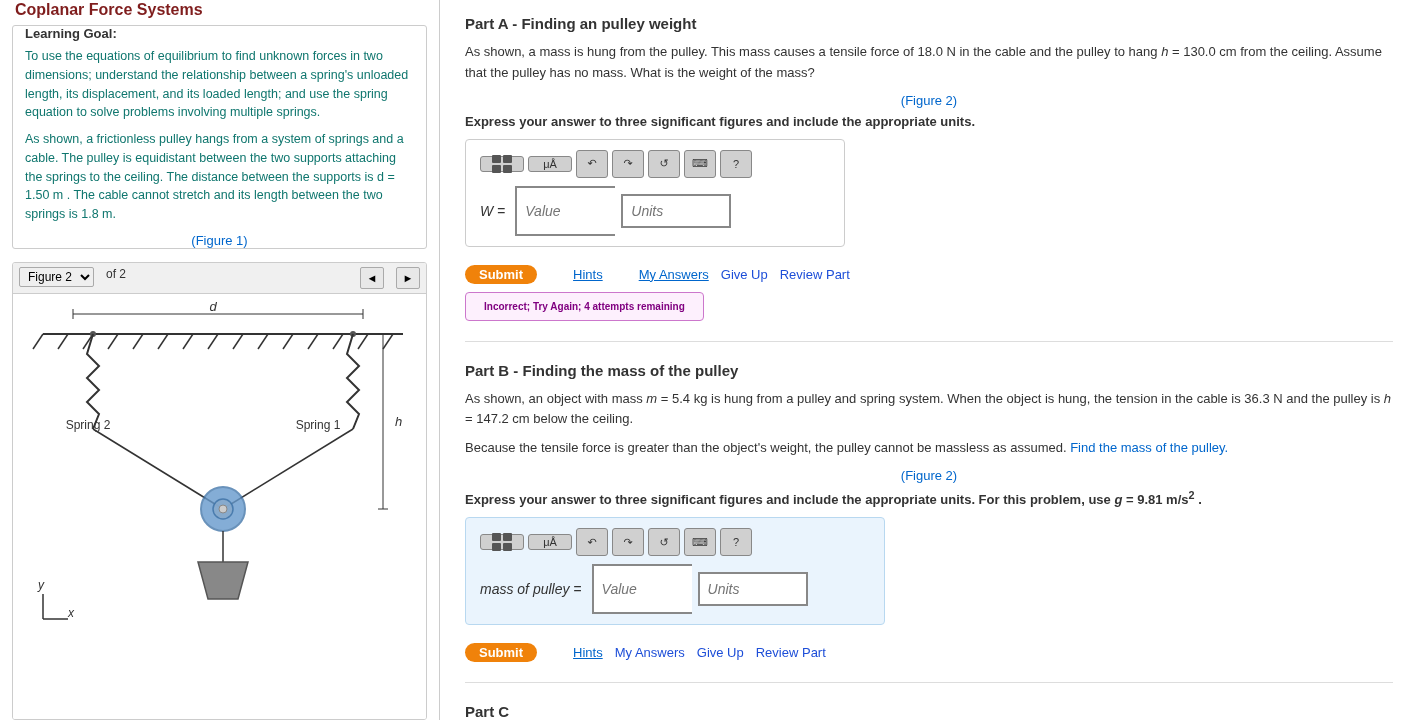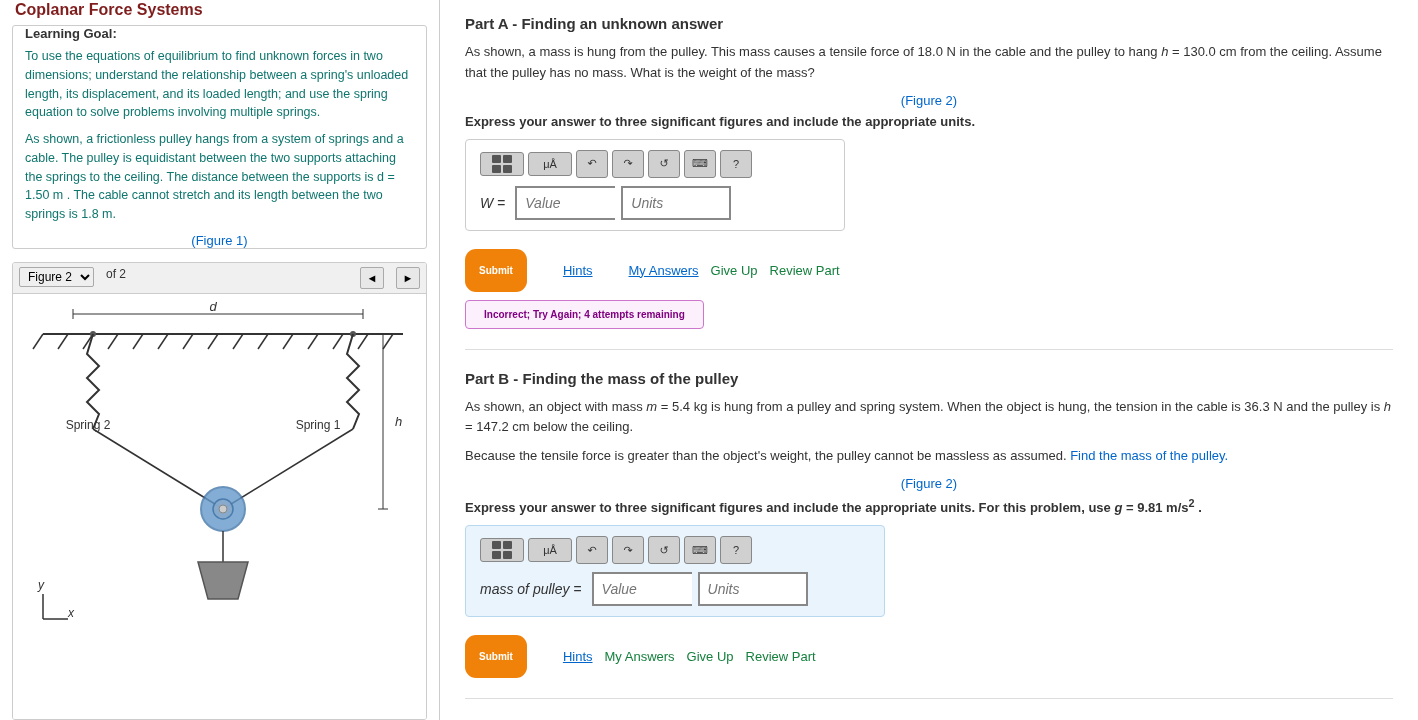--- a/index.html
+++ b/index.html
@@ -176,21 +176,21 @@
       border-radius: 3px;
       cursor: pointer;
       font-size: 11px;
       display: flex;
       align-items: center;
       justify-content: center;
       color: #333;
     }
     .tb-btn-wide {
       width: 44px;
-      height: 24px;
+      height: 16px;
       border: 1px solid #888;
       background: #d0d0d0;
       border-radius: 3px;
       cursor: pointer;
       font-size: 11px;
       display: flex;
       align-items: center;
       justify-content: center;
       color: #333;
     }
@@ -199,21 +199,21 @@
       align-items: center;
       gap: 6px;
     }
     .input-row .eq-label {
       font-size: 14px;
       font-style: italic;
       margin-right: 4px;
     }
     .value-input {
       width: 100px;
-      height: 34px;
+      height: 50px;
       border: 2px solid #888;
       border-right: none;
       padding: 4px 8px;
       font-size: 14px;
       font-style: italic;
       color: #aaa;
       background: #fff;
       outline: none;
     }
     .units-input {
@@ -230,38 +230,38 @@
     .action-row {
       display: flex;
       align-items: center;
       gap: 12px;
       margin-top: 8px;
     }
     .submit-btn {
       background: #f0820a;
       color: #fff;
       border: none;
-      padding: 16px 14px;
+      padding: 2px 14px;
       border-radius: 11px;
-      font-size: 10px;
+      font-size: 13px;
       font-weight: bold;
       cursor: pointer;
     }
     .action-link {
       color: #0066cc;
       text-decoration: underline;
       font-size: 13px;
       cursor: pointer;
       background: none;
       border: none;
       margin-left: 24px;
     }
     .action-text {
       font-size: 13px;
-      color: #15803d;
+      color: #1d4ed8;
       cursor: pointer;
     }
     
     
     .incorrect-banner {
       border: 1px solid #cc77cc;
       border-radius: 4px;
       background: #fdf0fd;
       padding: 8px 18px;
       color: #800080;
@@ -372,21 +372,21 @@
     </div>
   </div>
 </div>
 
 <div class="right-panel">
 
   <div class="part-section">
     <div class="part-title">
       <span class="part-label">Part A</span>
       <span> - </span>
-      <span>Finding an unknown answer</span>
+      <span>Finding an pulley weight</span>
     </div>
     <p class="part-description">
       As shown, a mass is hung from the pulley. This mass causes a tensile force of 18.0 N in the cable and the pulley to hang <em>h</em> = 130.0 cm from the ceiling. Assume that the pulley has no mass. What is the weight of the mass?
     </p>
     <div class="figure-ref">
       <a href="#">(Figure 2)</a>
     </div>
     <p class="express-note">Express your answer to three significant figures and include the appropriate units.</p>
 
     <div class="answer-box">

